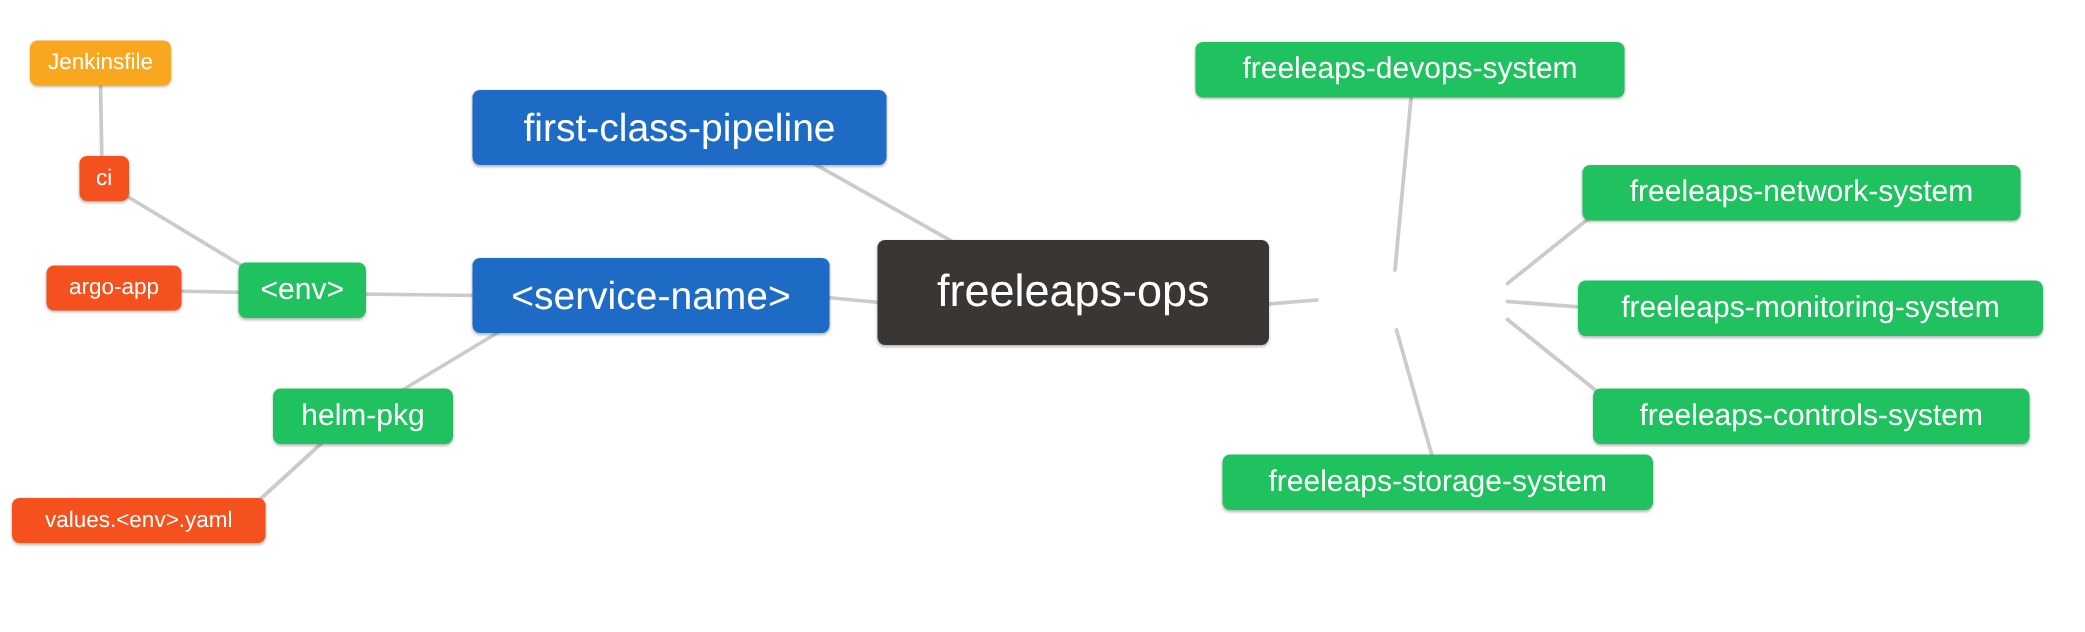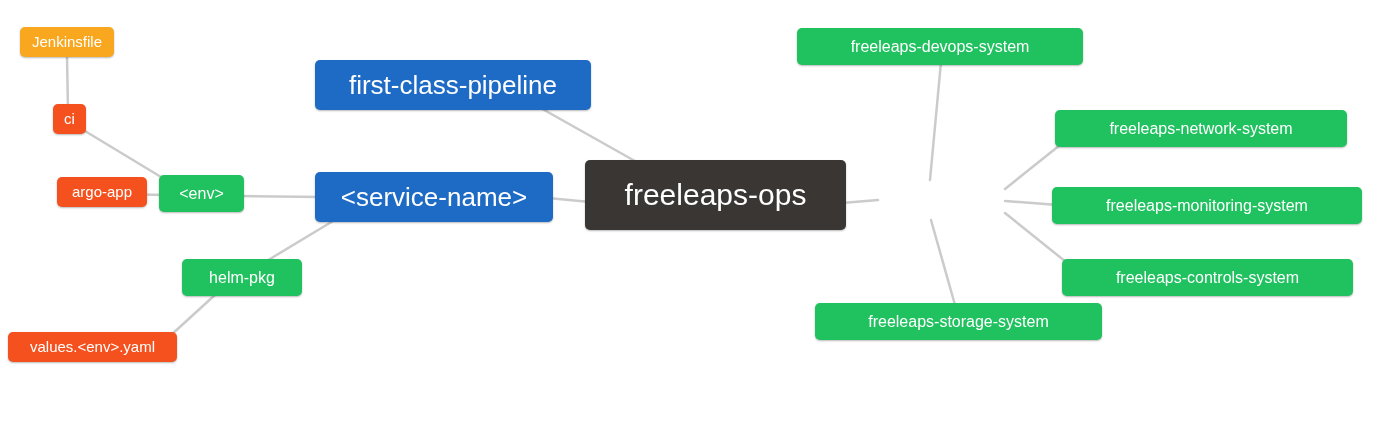--- a/index.html
+++ b/index.html
@@ -39,28 +39,28 @@
     box-shadow: 0 1px 2px rgba(0,0,0,0.28);
     cursor: pointer;
   }
   .node.blue  { background: #1e6bc5; }
   .node.green { background: #20c15f; }
   .node.red   { background: #f4511e; }
   .node.amber { background: #f9a71f; }
   .node.dark  { background: #3a3634; }
 
   .sz-s  { font-size: 15px; line-height: 20px; padding: 5px 11px;  min-height: 30px; }
-  .sz-m  { font-size: 16px; line-height: 25px; padding: 6px 13px;  min-height: 37px; }
+  .sz-m  { font-size: 20px; line-height: 25px; padding: 6px 13px;  min-height: 37px; }
   .sz-l  { font-size: 26px; line-height: 32px; padding: 9px 15px;  min-height: 50px; }
   .sz-xl { font-size: 30px; line-height: 38px; padding: 16px 20px; min-height: 70px; }
 
   
   #n-jenkinsfile { left: 20px;  top: 27px;  min-width: 94px;  }
   #n-ci          { left: 53px;  top: 104px; min-width: 32px;  }
-  #n-argo-app    { left: 31px;  top: 177px; min-width: 90px; margin-left: 26px;  }
+  #n-argo-app    { left: 31px;  top: 177px; min-width: 90px;  }
   #n-env         { left: 159px; top: 175px; min-width: 85px;  }
   #n-helm-pkg    { left: 146px; top: 259px; min-width: 120px; margin-left: 36px; }
   #n-values      { left: 8px;   top: 332px; min-width: 169px; }
   #n-fcp         { left: 315px; top: 37px;  min-width: 276px; margin-top: 23px; }
   #n-service     { left: 315px; top: 172px; min-width: 238px; }
   #n-ops         { left: 585px; top: 160px; min-width: 261px; }
   #n-manifests   { left: 872px; top: 175px; min-width: 138px; }
   #n-devops      { left: 797px; top: 28px;  min-width: 286px; }
   #n-network     { left: 1055px; top: 110px; min-width: 292px; }
   #n-monitoring  { left: 1052px; top: 187px; min-width: 310px; }

